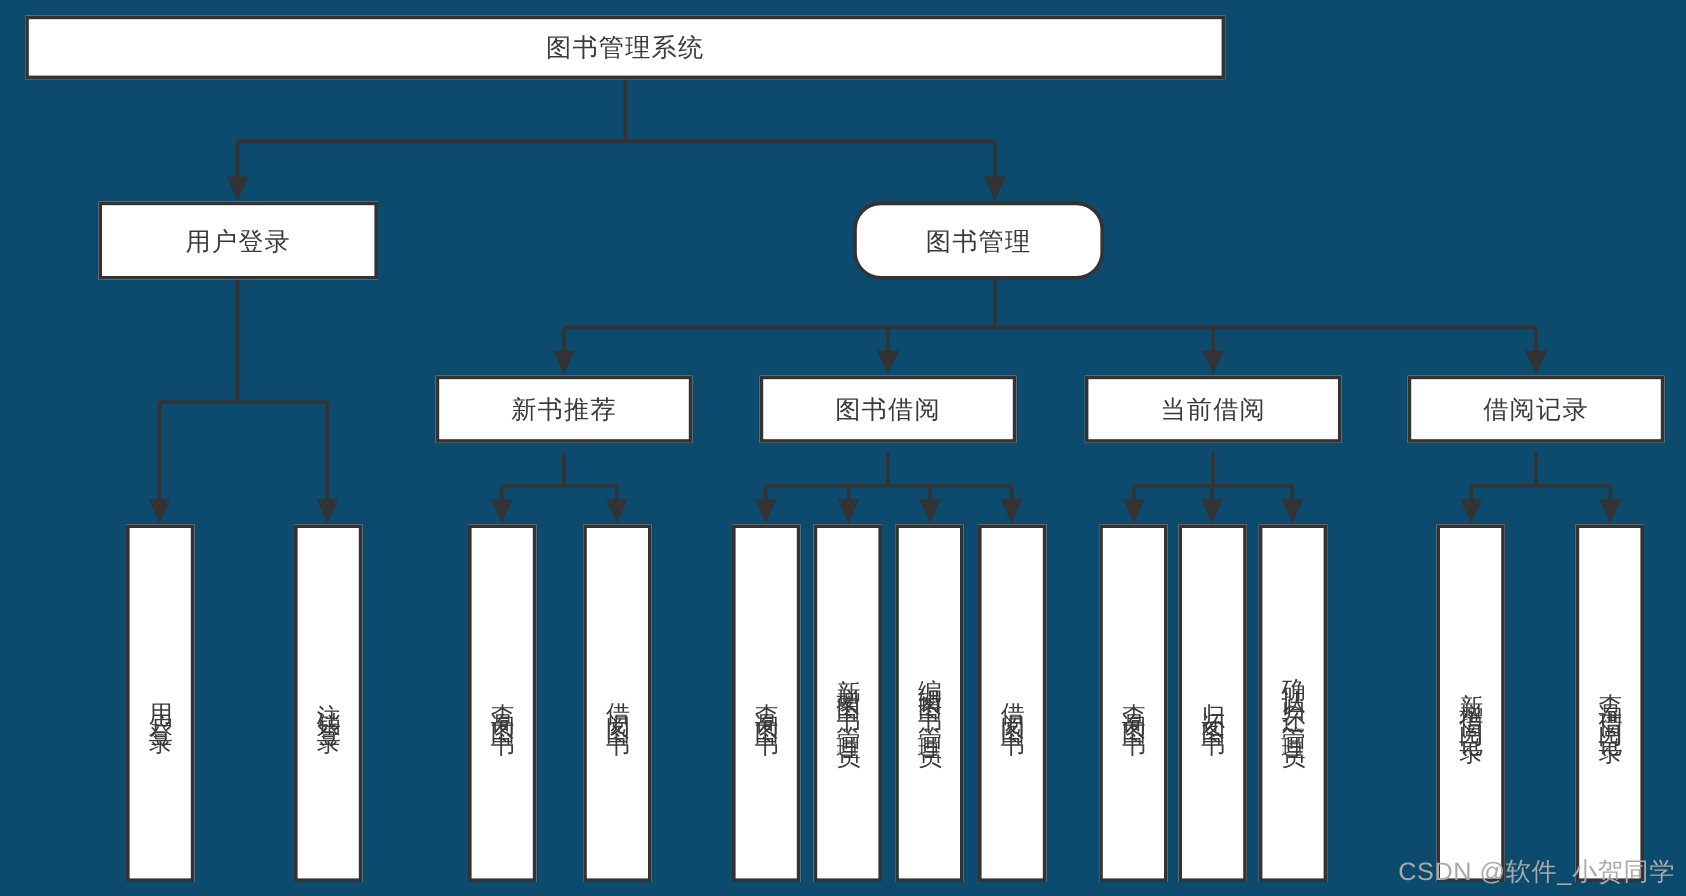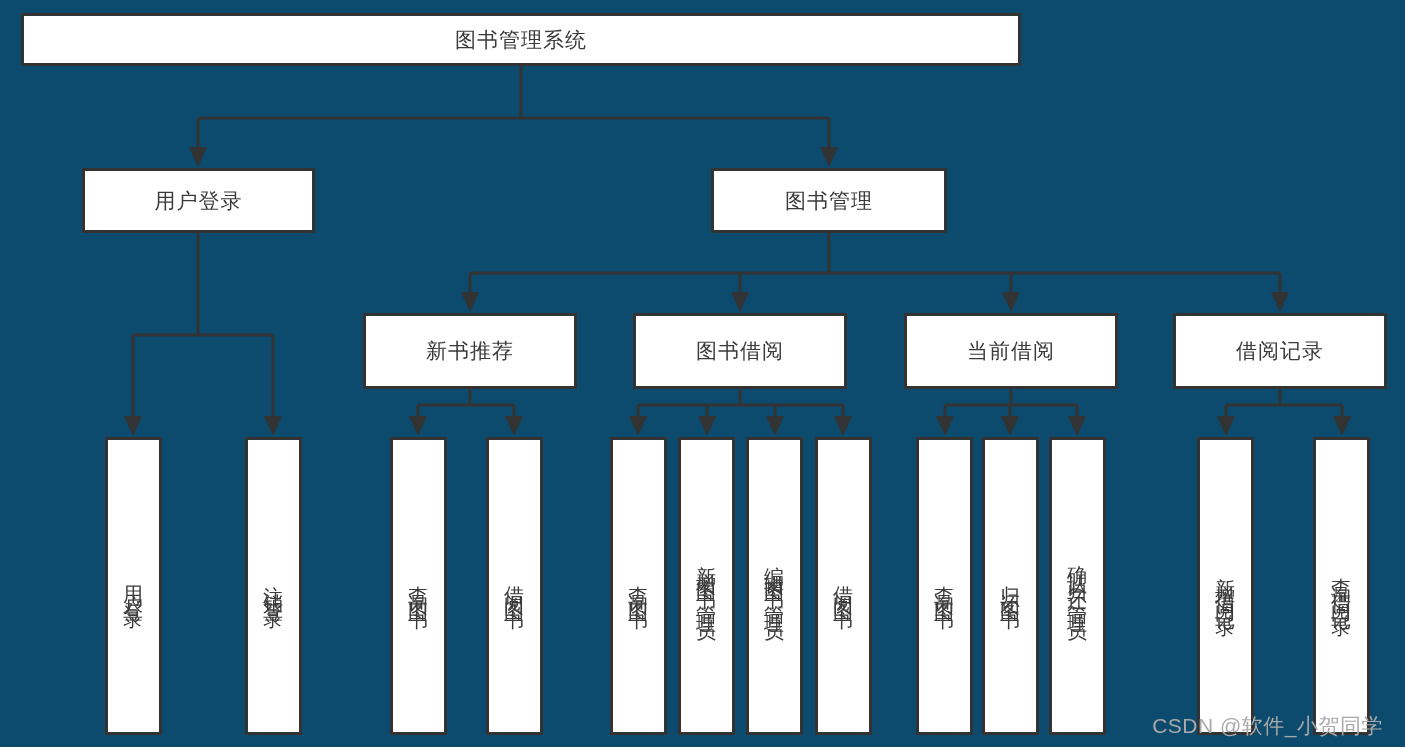--- a/index.html
+++ b/index.html
@@ -29,38 +29,38 @@
     writing-mode:vertical-rl;
     text-orientation:mixed;
     font-size:20px;
     letter-spacing:8px;
     line-height:1;
   }
   
   .n-root{left:21px;top:13px;width:1000px;height:53px;}
   
   .n-l2a{left:82px;top:168px;width:233px;height:65px;}
-  .n-l2b{left:711px;top:168px;width:236px;height:65px;}
+  .n-l2b{left:711px;top:168px;width:209px;height:65px;border-radius:23px;}
   
-  .n-l3{top:313px;width:214px;height:76px;}
+  .n-l3{top:313px;width:214px;height:56px;}
   .n-l3a{left:363px;}
   .n-l3b{left:633px;}
   .n-l3c{left:904px;}
   .n-l3d{left:1173px;}
   
   .leaf{top:437px;width:57px;height:298px;}
   .lf1{left:105px;}  .lf2{left:245px;}
   .lf3{left:390px;}  .lf4{left:486px;}
   .lf5{left:610px;}  .lf6{left:678px;}
   .lf7{left:746px;}  .lf8{left:815px;}
   .lf9{left:916px;}  .lf10{left:982px;} .lf11{left:1049px;}
   .lf12{left:1197px;} .lf13{left:1313px;}
   .watermark{
     position:absolute;
-    right:22px;bottom:7px;
+    right:9px;bottom:7px;
     color:#a9a9a9;
     font-size:21px;
     z-index:3;
     letter-spacing:0.5px;
   }
 </style>
 </head>
 <body>
 
 <div class="stage">

